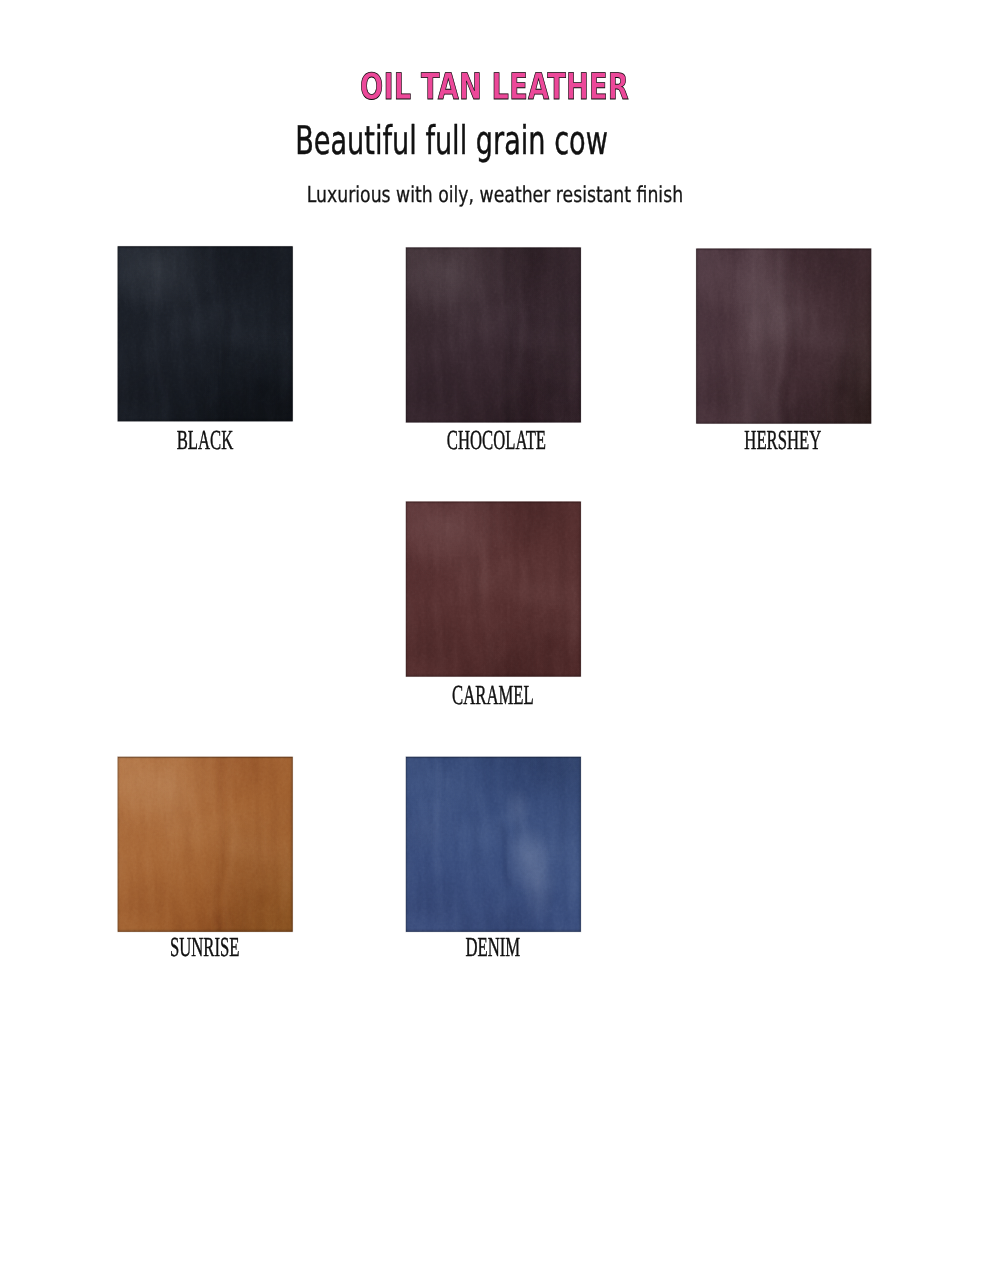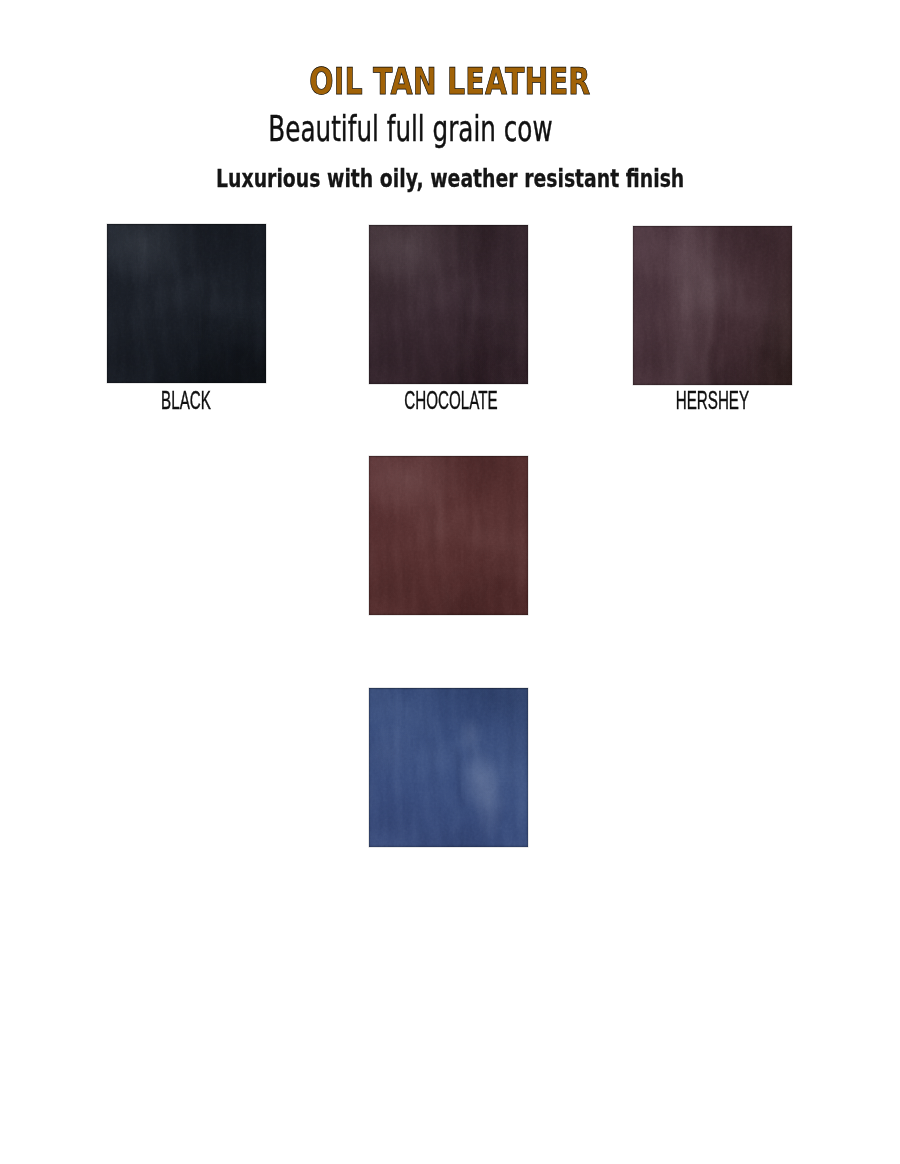--- a/index.html
+++ b/index.html
@@ -12,42 +12,42 @@
     overflow:hidden;
   }
   .page{position:relative;width:900px;height:1164px;background:#fff;}
 
   
   .header{position:absolute;left:0;top:0;width:900px;text-align:center;}
   .title{
     position:absolute;left:0;top:62px;width:900px;
     font-family:"DejaVu Sans", sans-serif;
     font-weight:bold;
-    font-size:38px;
+    font-size:33px;
     letter-spacing:0.2px;
-    color:#a16207;
+    color:#ec4899;
     line-height:1;
     white-space:nowrap;
   }
   .title span{display:inline-block;transform:scaleX(.752);transform-origin:center;-webkit-text-stroke:0.75px #0a0a0a;}
   .subtitle{
     position:absolute;left:0;top:111px;width:820px;
     font-family:"DejaVu Sans", sans-serif;
     font-weight:normal;
     font-size:36px;
     color:#111111;
     line-height:1;
     white-space:nowrap;
   }
   .subtitle span{display:inline-block;transform:scaleX(.685);transform-origin:center;-webkit-text-stroke:0.42px #111111;}
   .tagline{
     position:absolute;left:0;top:167px;width:900px;
     font-family:"DejaVu Sans", sans-serif;
-    font-weight:bold;
-    font-size:24px;
+    font-weight:normal;
+    font-size:20px;
     color:#151515;
     line-height:1;
     white-space:nowrap;
   }
   .tagline span{display:inline-block;transform:scaleX(.785);transform-origin:center;-webkit-text-stroke:0.28px #151515;}
 
   
   .grid{position:absolute;left:0;top:0;width:900px;height:1164px;}
   .cell{position:absolute;}
   .swatch{
@@ -61,21 +61,21 @@
   .swatch{background:var(--swatch-color,#808080);}
   .tx3{position:absolute;left:0;top:0;right:0;bottom:0;}
   .wr{position:absolute;left:0;top:0;width:159px;height:159px;mix-blend-mode:soft-light;opacity:.78;}
   .wr svg{display:block;}
   .edge{position:absolute;left:0;top:0;right:0;bottom:0;
         box-shadow:inset 0 1px 1px rgba(0,0,0,.26), inset 0 -1px 2px rgba(0,0,0,.22),
                    inset 1px 0 1px rgba(0,0,0,.10), inset -1px 0 2px rgba(0,0,0,.14);}
   .label{
     position:absolute;left:-40px;width:238px;
     text-align:center;
-    font-family:Liberation Sans, sans-serif;
+    font-family:Liberation Serif, serif;
     font-weight:normal;
     font-size:25px;
     color:#101010;
     line-height:1;
     white-space:nowrap;
   }
   .label span{display:inline-block;transform:scaleX(.607);transform-origin:center;-webkit-text-stroke:0.42px #101010;}
 
   
   .s0{background:linear-gradient(135deg,#1f242d 0%,#1b1f27 42%,#151920 75%,#0e1116 100%);}
@@ -247,38 +247,61 @@
         <div class="wr">
             <svg width="159" height="159" viewBox="0 0 159 159">
               <g filter="url(#crease)">
                 <path d="M70 -6 C78 38, 64 78, 74 118 C80 140, 74 156, 76 168" stroke="#fff" stroke-width="4" fill="none" opacity="0.13"></path>
                 <path d="M114 -6 C106 40, 120 80, 110 120" stroke="#000" stroke-width="4" fill="none" opacity="0.10"></path>
               </g>
             </svg>
           </div>
         <div class="edge"></div>
       </div>
-    </div>
-
-
+      <div class="label" style="top:164px"><span>CARAMEL</span></div>
+    </div>
+
+
+    <div class="cell" style="left:107px;top:688px">
+      <div class="swatch" style="--swatch-color: #a36637;">
+        <div class="base s6"></div>
+        <div class="tx1"></div>
+        <div class="tx2"></div>
+        <div class="txg"></div>
+        <div class="tx3 g6"></div>
+        <div class="wr">
+            <svg width="159" height="159" viewBox="0 0 159 159">
+              <g filter="url(#crease)">
+                <path d="M96 -6 C88 38, 102 76, 92 116 C86 138, 94 154, 92 168" stroke="#000" stroke-width="3.6" fill="none" opacity="0.24"></path>
+                <path d="M104 -6 C96 38, 110 76, 100 116 C94 138, 102 154, 100 168" stroke="#fff" stroke-width="3" fill="none" opacity="0.18"></path>
+                <path d="M46 10 C52 48, 40 84, 50 124" stroke="#fff" stroke-width="3.2" fill="none" opacity="0.13"></path>
+                <path d="M128 -6 C122 34, 134 70, 126 110" stroke="#000" stroke-width="3.2" fill="none" opacity="0.12"></path>
+              </g>
+            </svg>
+          </div>
+        <div class="edge"></div>
+      </div>
+      <div class="label" style="top:161px"><span>SUNRISE</span></div>
+    </div>
 
     <div class="cell" style="left:369px;top:688px">
       <div class="swatch" style="--swatch-color: #3e5280;">
         <div class="base s7"></div>
         <div class="tx1"></div>
         <div class="tx2"></div>
         <div class="txg"></div>
         <div class="tx3 g7"></div>
         <div class="wr">
             <svg width="159" height="159" viewBox="0 0 159 159">
               <g filter="url(#crease)">
                 <path d="M86 60 C94 78, 86 98, 94 118" stroke="#000" stroke-width="3" fill="none" opacity="0.38"></path>
                 <path d="M28 -6 C34 34, 22 70, 32 108" stroke="#fff" stroke-width="2" fill="none" opacity="0.23"></path>
               </g>
             </svg>
           </div>
         <div class="edge"></div>
       </div>
+      <div class="label" style="top:161px"><span>DENIM</span></div>
     </div>
 
   </div>
 
 </div>
 
 </body></html>

